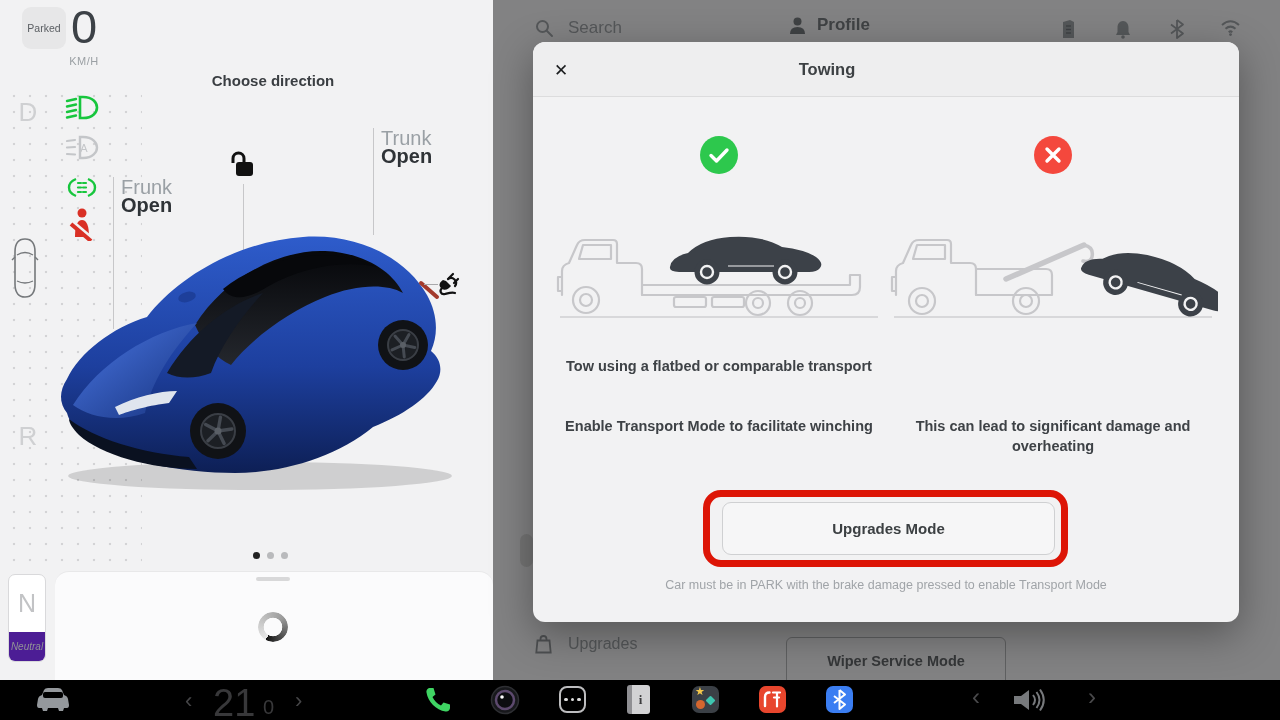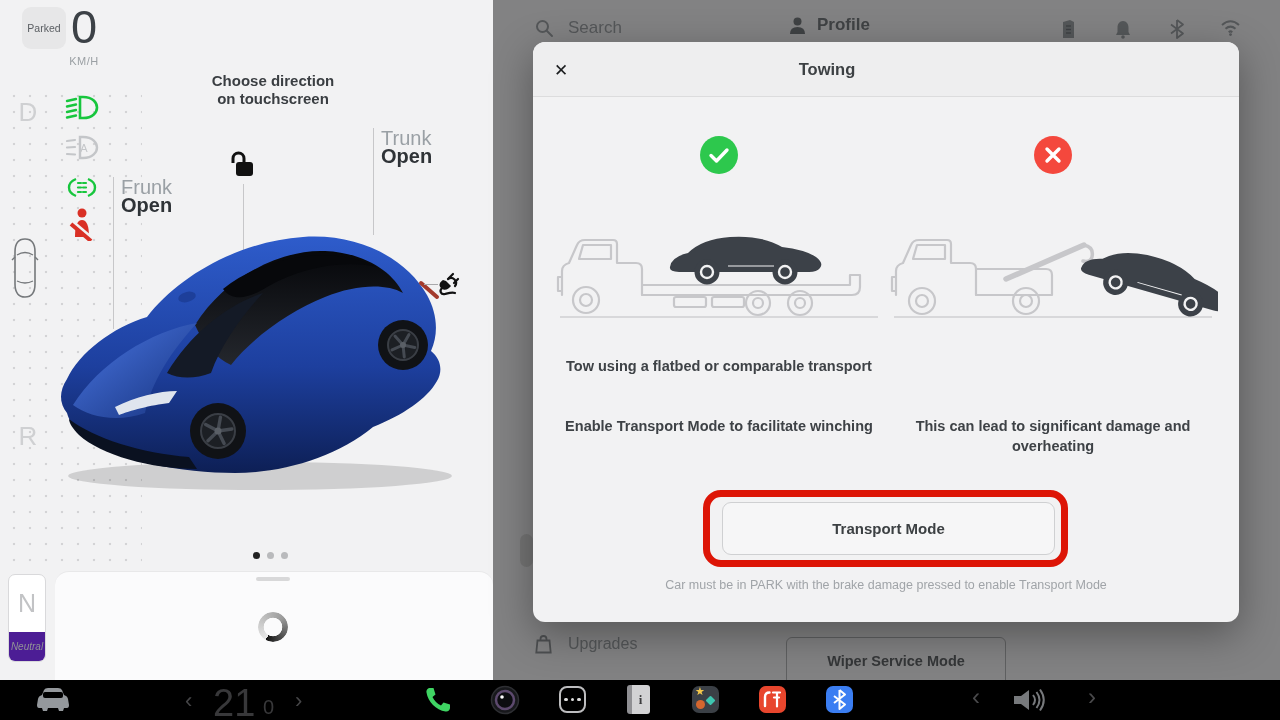--- a/index.html
+++ b/index.html
@@ -175,21 +175,20 @@
         <path d="M14,2 C21,2 24,7 24,15 L24,47 C24,56 20,60 14,60 C8,60 4,56 4,47 L4,15 C4,7 7,2 14,2 Z" fill="none" stroke="#75787b" stroke-width="1.6"></path>
         <path d="M6,18 Q14,13 22,18" fill="none" stroke="#75787b" stroke-width="1.3"></path>
         <path d="M6,44 Q14,48 22,44" fill="none" stroke="#75787b" stroke-width="1.3"></path>
         <line x1="4" y1="20" x2="1" y2="23" stroke="#75787b" stroke-width="1.4"></line>
         <line x1="24" y1="20" x2="27" y2="23" stroke="#75787b" stroke-width="1.4"></line>
       </svg>
     </div>
 
     <div id="hint" class="abs">
       <div>Choose direction</div>
-      <div>on touchscreen</div>
     </div>
 
     <div class="abs callout-line" style="left:113px;top:177px;height:152px;"></div>
     <div class="abs callout" style="left:121px;top:178px;">
       <div class="nm">Frunk</div>
       <div class="st">Open</div>
     </div>
     <div class="abs callout-line" style="left:373px;top:128px;height:107px;"></div>
     <div class="abs callout" style="left:381px;top:129px;">
       <div class="nm">Trunk</div>
@@ -411,21 +410,21 @@
           <circle cx="119" cy="50" r="6" fill="none" stroke="#f2f2f3" stroke-width="2.4"></circle>
           <line x1="62" y1="44" x2="108" y2="44" stroke="#f2f2f3" stroke-width="1"></line>
         </g>
       </svg>
     </div>
 
     <div class="abs mheading" style="left:31px;top:314px;">Tow using a flatbed or comparable transport</div>
     <div class="abs mheading" style="left:31px;top:374px;">Enable Transport Mode to facilitate winching</div>
     <div class="abs mheading" style="left:365px;top:374px;">This can lead to significant damage and overheating</div>
 
-    <div id="tm-btn" class="abs">Transport Mode</div>
+    <div id="tm-btn" class="abs">Upgrades Mode</div>
     <div id="tm-ring" class="abs"></div>
 
     <div id="modal-caption" class="abs">Car must be in PARK with the brake damage pressed to enable Transport Mode</div>
   </div>
 
   <div id="taskbar" class="abs">
     <div class="tb" style="left:34px;top:6px;">
       <svg width="38" height="28" viewBox="0 0 38 28">
         <path d="M5,22 Q3,22 3,19 L4,13 Q4.5,10 8,9 L10,4 Q11,2 14,2 L24,2 Q27,2 28,4 L30,9 Q33.5,10 34,13 L35,19 Q35,22 33,22 L30,22 L29,25 L25,25 L24,22 L14,22 L13,25 L9,25 L8,22 Z" fill="#94989c"></path>
         <rect x="9" y="6" width="20" height="6" rx="2" fill="#000"></rect>

